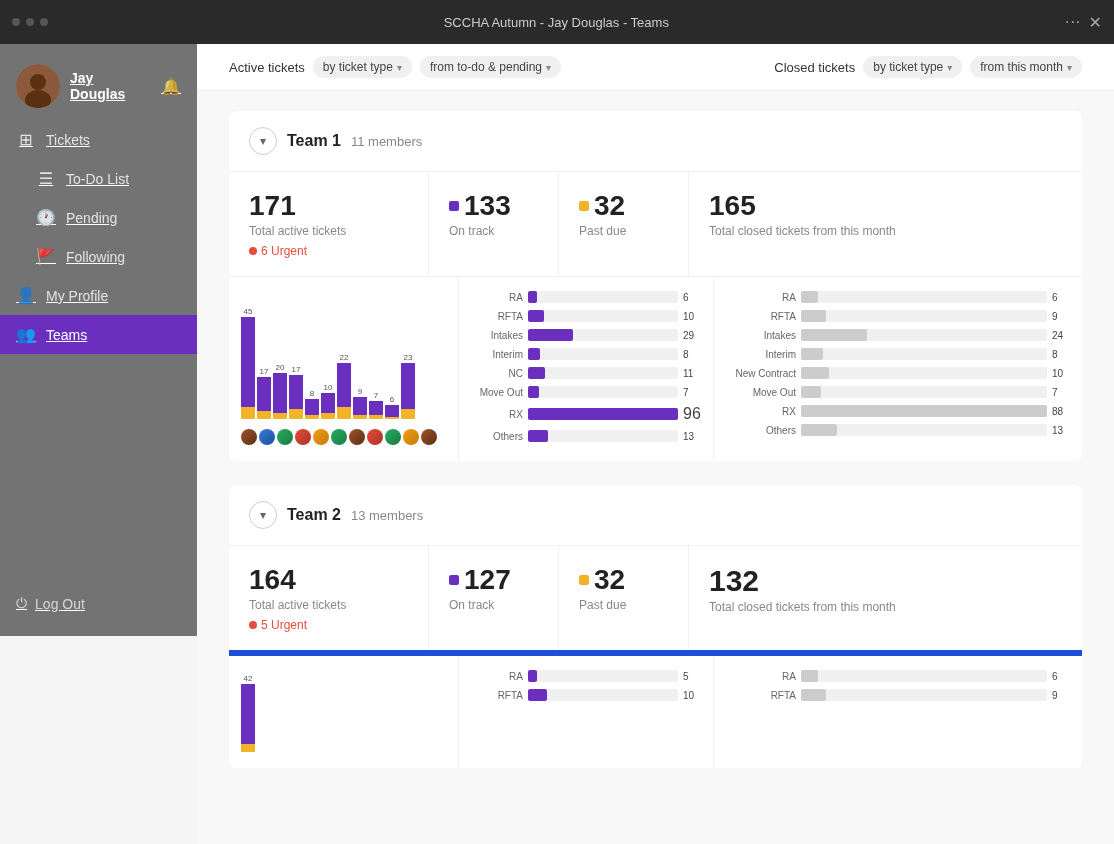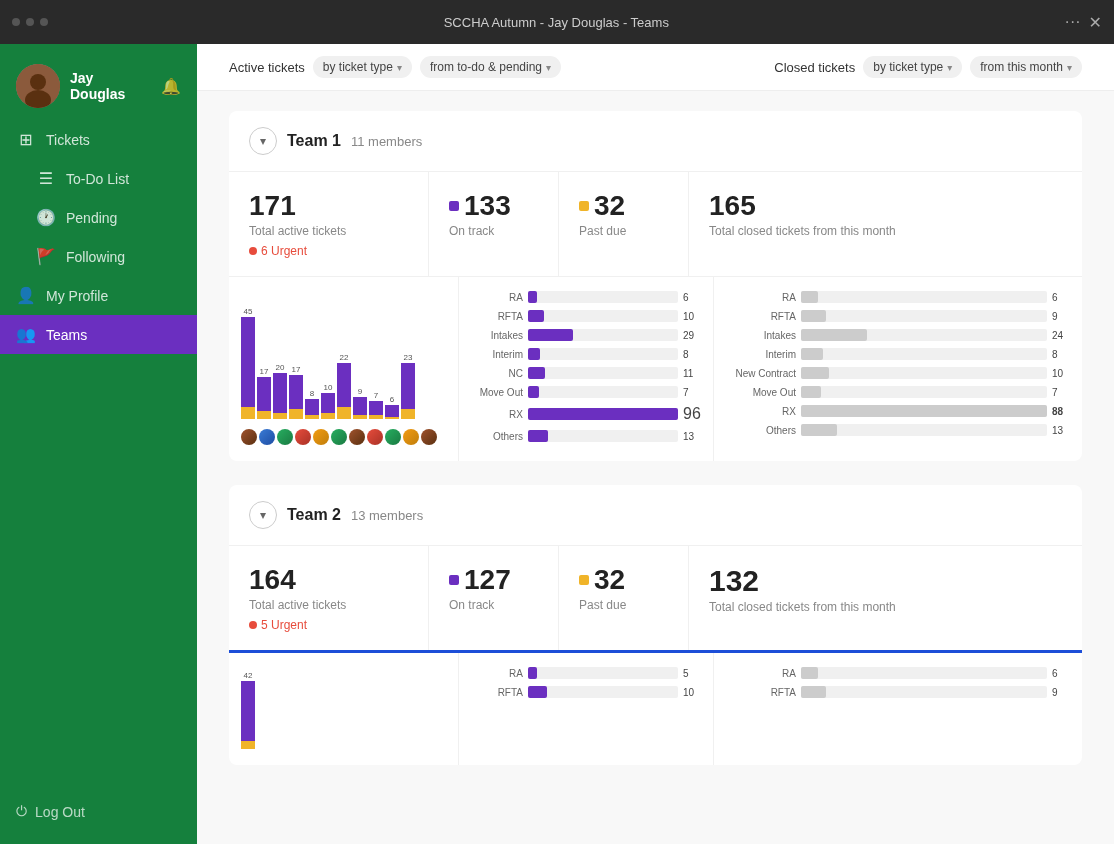--- a/index.html
+++ b/index.html
@@ -14,22 +14,22 @@
     .browser-dots { display: flex; gap: 6px; }
     .browser-dot { width: 8px; height: 8px; border-radius: 50%; background: #555; }
     .browser-controls { display: flex; gap: 8px; align-items: center; }
     .browser-btn { color: #aaa; font-size: 16px; cursor: pointer; background: none; border: none; }
 
     
     .app-wrapper { display: flex; width: 1114px; height: 844px; margin-top: 44px; }
 
     
     .sidebar {
-      width: 197px; min-width: 197px; background: #15803d; color: white;
-      display: flex; flex-direction: column; height: 800px; overflow: hidden;
+      width: 197px; min-width: 197px; background: #737373; color: white;
+      display: flex; flex-direction: column; height: 592px; overflow: hidden; text-decoration: underline;
     }
     .sidebar-user { padding: 20px 16px 12px; display: flex; align-items: center; gap: 10px; }
     .avatar {
       width: 44px; height: 44px; border-radius: 50%; overflow: hidden;
       background: #888; flex-shrink: 0;
     }
     .avatar-img {
       width: 100%; height: 100%; object-fit: cover;
       background: linear-gradient(135deg, #a0522d 40%, #8b4513 100%);
       border-radius: 50%;
@@ -430,21 +430,21 @@
                   <div style="width:8%;height:100%;background:#ccc;border-radius:2px;"></div>
                 </div>
                 <span style="font-size:10px;color:#444;min-width:18px;">7</span>
               </div>
 
               <div style="display:flex;align-items:center;gap:5px;">
                 <span style="font-size:10px;color:#666;width:70px;text-align:right;">RX</span>
                 <div style="flex:1;height:12px;background:#f0f0f0;border-radius:2px;">
                   <div style="width:100%;height:100%;background:#ccc;border-radius:2px;"></div>
                 </div>
-                <span style="font-size:10px;color:#444;min-width:18px;font-weight:bold;">88</span>
+                <span style="font-size:10px;color:#444;min-width:18px;">88</span>
               </div>
 
               <div style="display:flex;align-items:center;gap:5px;">
                 <span style="font-size:10px;color:#666;width:70px;text-align:right;">Others</span>
                 <div style="flex:1;height:12px;background:#f0f0f0;border-radius:2px;">
                   <div style="width:14.8%;height:100%;background:#ccc;border-radius:2px;"></div>
                 </div>
                 <span style="font-size:10px;color:#444;min-width:18px;">13</span>
               </div>
             </div>
@@ -452,21 +452,21 @@
         </div>
       </div>
 
       <div class="team-section">
         <div class="team-header">
           <button class="team-collapse-btn">▾</button>
           <span class="team-name">Team 2</span>
           <span class="team-members">13 members</span>
         </div>
 
-        <div style="display:flex; border-bottom:3px solid #1d4ed8;">
+        <div style="display:flex; border-bottom:6px solid #1d4ed8;">
           <div style="padding:18px 20px; flex:0 0 200px; border-right:1px solid #f0f0f0;">
             <div style="font-size:28px;font-weight:700;color:#222;">164</div>
             <div style="font-size:12px;color:#888;margin-top:2px;">Total active tickets</div>
             <div style="display:flex;align-items:center;gap:4px;margin-top:6px;">
               <div style="width:8px;height:8px;border-radius:50%;background:#e74c3c;"></div>
               <span style="font-size:12px;color:#e74c3c;">5 Urgent</span>
             </div>
           </div>
           <div style="padding:18px 20px; flex:0 0 130px; border-right:1px solid #f0f0f0;">
             <div style="display:flex;align-items:center;gap:5px;margin-bottom:2px;">

